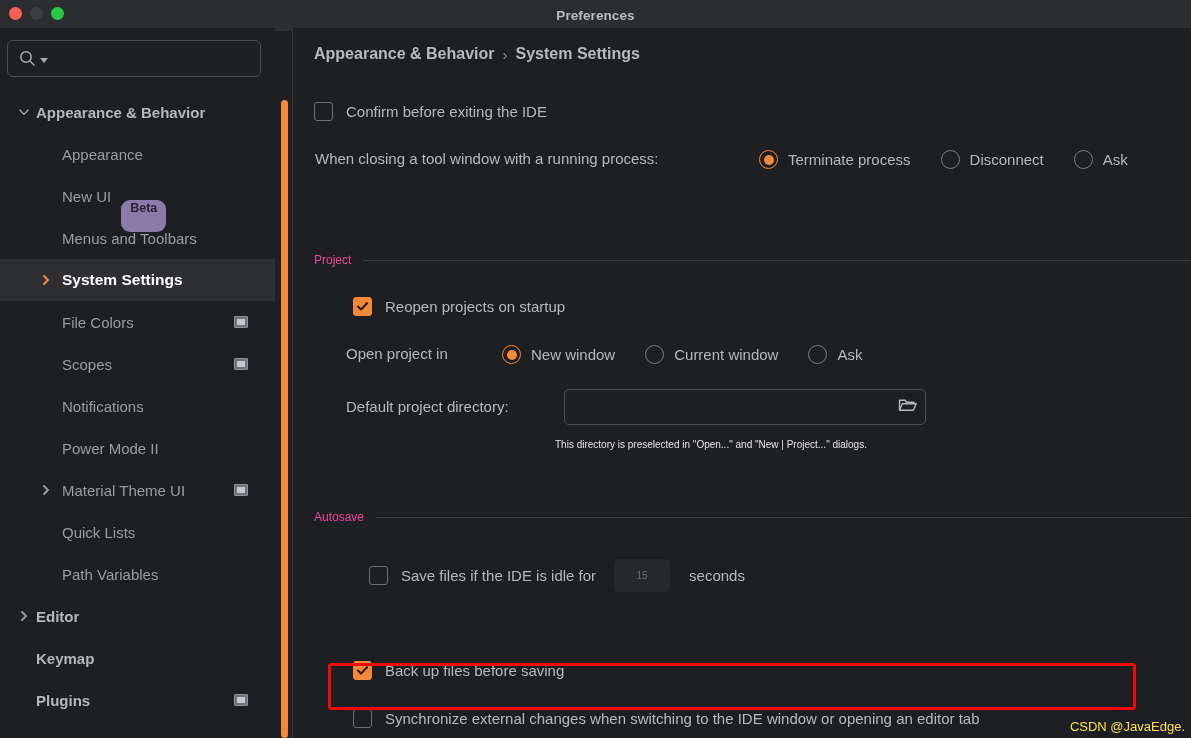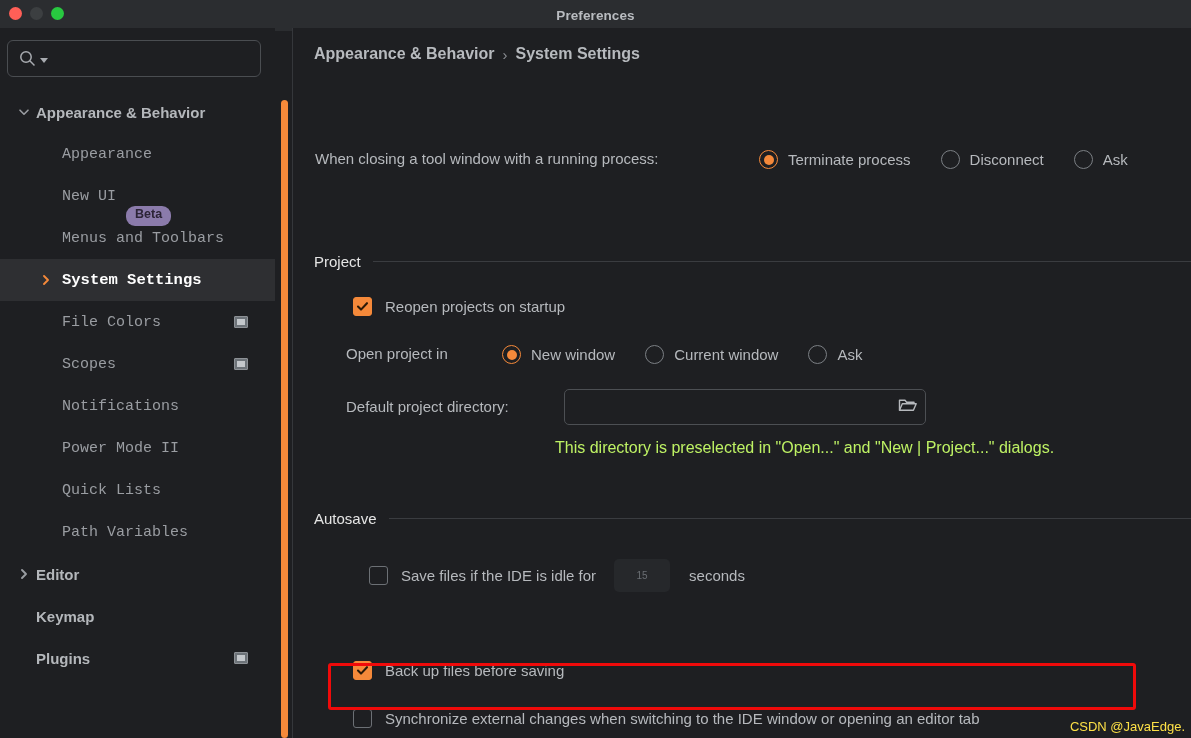--- a/index.html
+++ b/index.html
@@ -49,32 +49,32 @@
   .tree { margin-top: 14px; }
   .node {
     position: relative; height: 42px; display: flex; align-items: center;
     padding-left: 12px; cursor: default;
   }
   .node.selected { background: #2e2f32; }
   .node-label { font-size: 15px; color: #9a9da2; white-space: nowrap; }
   .node.lvl0 > .node-label { font-weight: bold; color: #b4b7bb; }
   .node.selected > .node-label { font-weight: bold; color: #ffffff; font-size: 15.5px; }
   .node.lvl1 { padding-left: 12px; }
-  .node.lvl1 .node-label { margin-left: 0; font-family: Liberation Mono, monospace; }
+  .node.lvl1 .node-label { margin-left: 0; }
   .indent-chev { width: 24px; flex: 0 0 24px; display: flex; align-items: center; justify-content: center; }
   .indent-chev-1 { width: 50px; flex: 0 0 50px; display: flex; align-items: center; justify-content: flex-end; padding-right: 9px; }
   .plugin-icon {
     position: absolute; right: 27px; top: 50%; transform: translateY(-50%);
     width: 14px; height: 12px; border: 1px solid #8d9196; border-radius: 1px;
     background: #6d7379; padding: 2px;
   }
   .plugin-icon i { display: block; width: 100%; height: 100%; background: #c4c8cc; }
   .badge-beta {
     margin-left: 10px; background: #8b7bab; color: #2c2436; font-size: 12.5px;
-    font-weight: bold; border-radius: 9px; padding: 2px 9px 5px; line-height: 1; margin-top: 40px;
+    font-weight: bold; border-radius: 9px; padding: 2px 9px 18px; line-height: 1; margin-top: 40px;
   }
 
   
   .sb-track {
     position: absolute; left: 281px; top: 100px; width: 7px; height: 638px;
     background: #f5893a; border-radius: 4px;
   }
   .sb-divider {
     position: absolute; left: 292px; top: 28px; width: 1px; height: 710px;
     background: #35373b;
@@ -117,33 +117,33 @@
   .rb-dot i { display: none; width: 10px; height: 10px; border-radius: 50%; background: #f5893a; }
   .rb.on .rb-dot i { display: block; }
   .rb-label { margin-left: 10px; font-size: 15px; color: #b6b9bd; }
 
   .plain-label { font-size: 15px; color: #b6b9bd; }
 
   
   .section {
     position: absolute; display: flex; align-items: center; width: 100%;
   }
-  .section-title { font-size: 15px; color: #e5e5e5; padding-right: 12px; }
+  .section-title { font-size: 12px; color: #ec4899; padding-right: 12px; }
   .section-rule { flex: 1; height: 1px; background: #3a3c40; }
 
   
   .tfield {
     border: 1px solid #4c4f53; border-radius: 5px; background: #1e1f22;
     height: 36px; display: flex; align-items: center; padding: 0 8px;
   }
   .tfield input {
     flex: 1; background: transparent; border: none; outline: none;
     color: #c5c8cc; font-size: 14px; font-family: "Liberation Sans", sans-serif;
   }
-  .hint { font-size: 16px; color: #bef264; }
+  .hint { font-size: 10px; color: #e5e5e5; }
 
   .numfield {
     width: 56px; height: 33px; border-radius: 5px; background: #26282b;
     display: flex; align-items: center; justify-content: center;
     color: #6a6e73; font-size: 10px;
   }
 
   .highlight-box {
     position: absolute; border: 3px solid #f00a0a; border-radius: 3px;
   }
@@ -226,20 +226,31 @@
         </div>
         <div class="node lvl1">
           <span class="indent-chev-1"></span>
           <span class="node-label">Notifications</span>
         </div>
         <div class="node lvl1">
           <span class="indent-chev-1"></span>
           <span class="node-label">Power Mode II</span>
         </div>
         <div class="node lvl1">
+          <span class="indent-chev-1">
+            <svg width="14" height="14" viewBox="0 0 14 14">
+              <path d="M5 3 L9 7 L5 11" stroke="#9a9da2" stroke-width="1.9" fill="none" stroke-linecap="round" stroke-linejoin="round"></path>
+            </svg>
+          </span>
+          <span class="node-label">Material Theme UI</span>
+          <span class="plugin-icon">
+            <i></i>
+          </span>
+        </div>
+        <div class="node lvl1">
           <span class="indent-chev-1"></span>
           <span class="node-label">Quick Lists</span>
         </div>
         <div class="node lvl1">
           <span class="indent-chev-1"></span>
           <span class="node-label">Path Variables</span>
         </div>
         <div class="node lvl0">
           <span class="indent-chev">
             <svg width="14" height="14" viewBox="0 0 14 14">
@@ -266,20 +277,26 @@
   <div class="sb-divider"></div>
 
   <div class="main">
 
     <div class="breadcrumb">
       <span>Appearance &amp; Behavior</span>
       <span class="bc-sep">›</span>
       <span>System Settings</span>
     </div>
 
+    <div class="row" style="left:21px; top:74px;">
+      <span class="cb" id="cb-confirm">
+        
+      </span>
+      <span class="cb-label">Confirm before exiting the IDE</span>
+    </div>
 
     <div class="row" style="left:22px; top:122px;">
       <span class="plain-label">When closing a tool window with a running process:</span>
     </div>
     <div class="row rb-group" id="rg-closing" style="left:466px; top:122px;">
         <span class="rb on">
           <span class="rb-dot">
             <i></i>
           </span>
           <span class="rb-label">Terminate process</span>

